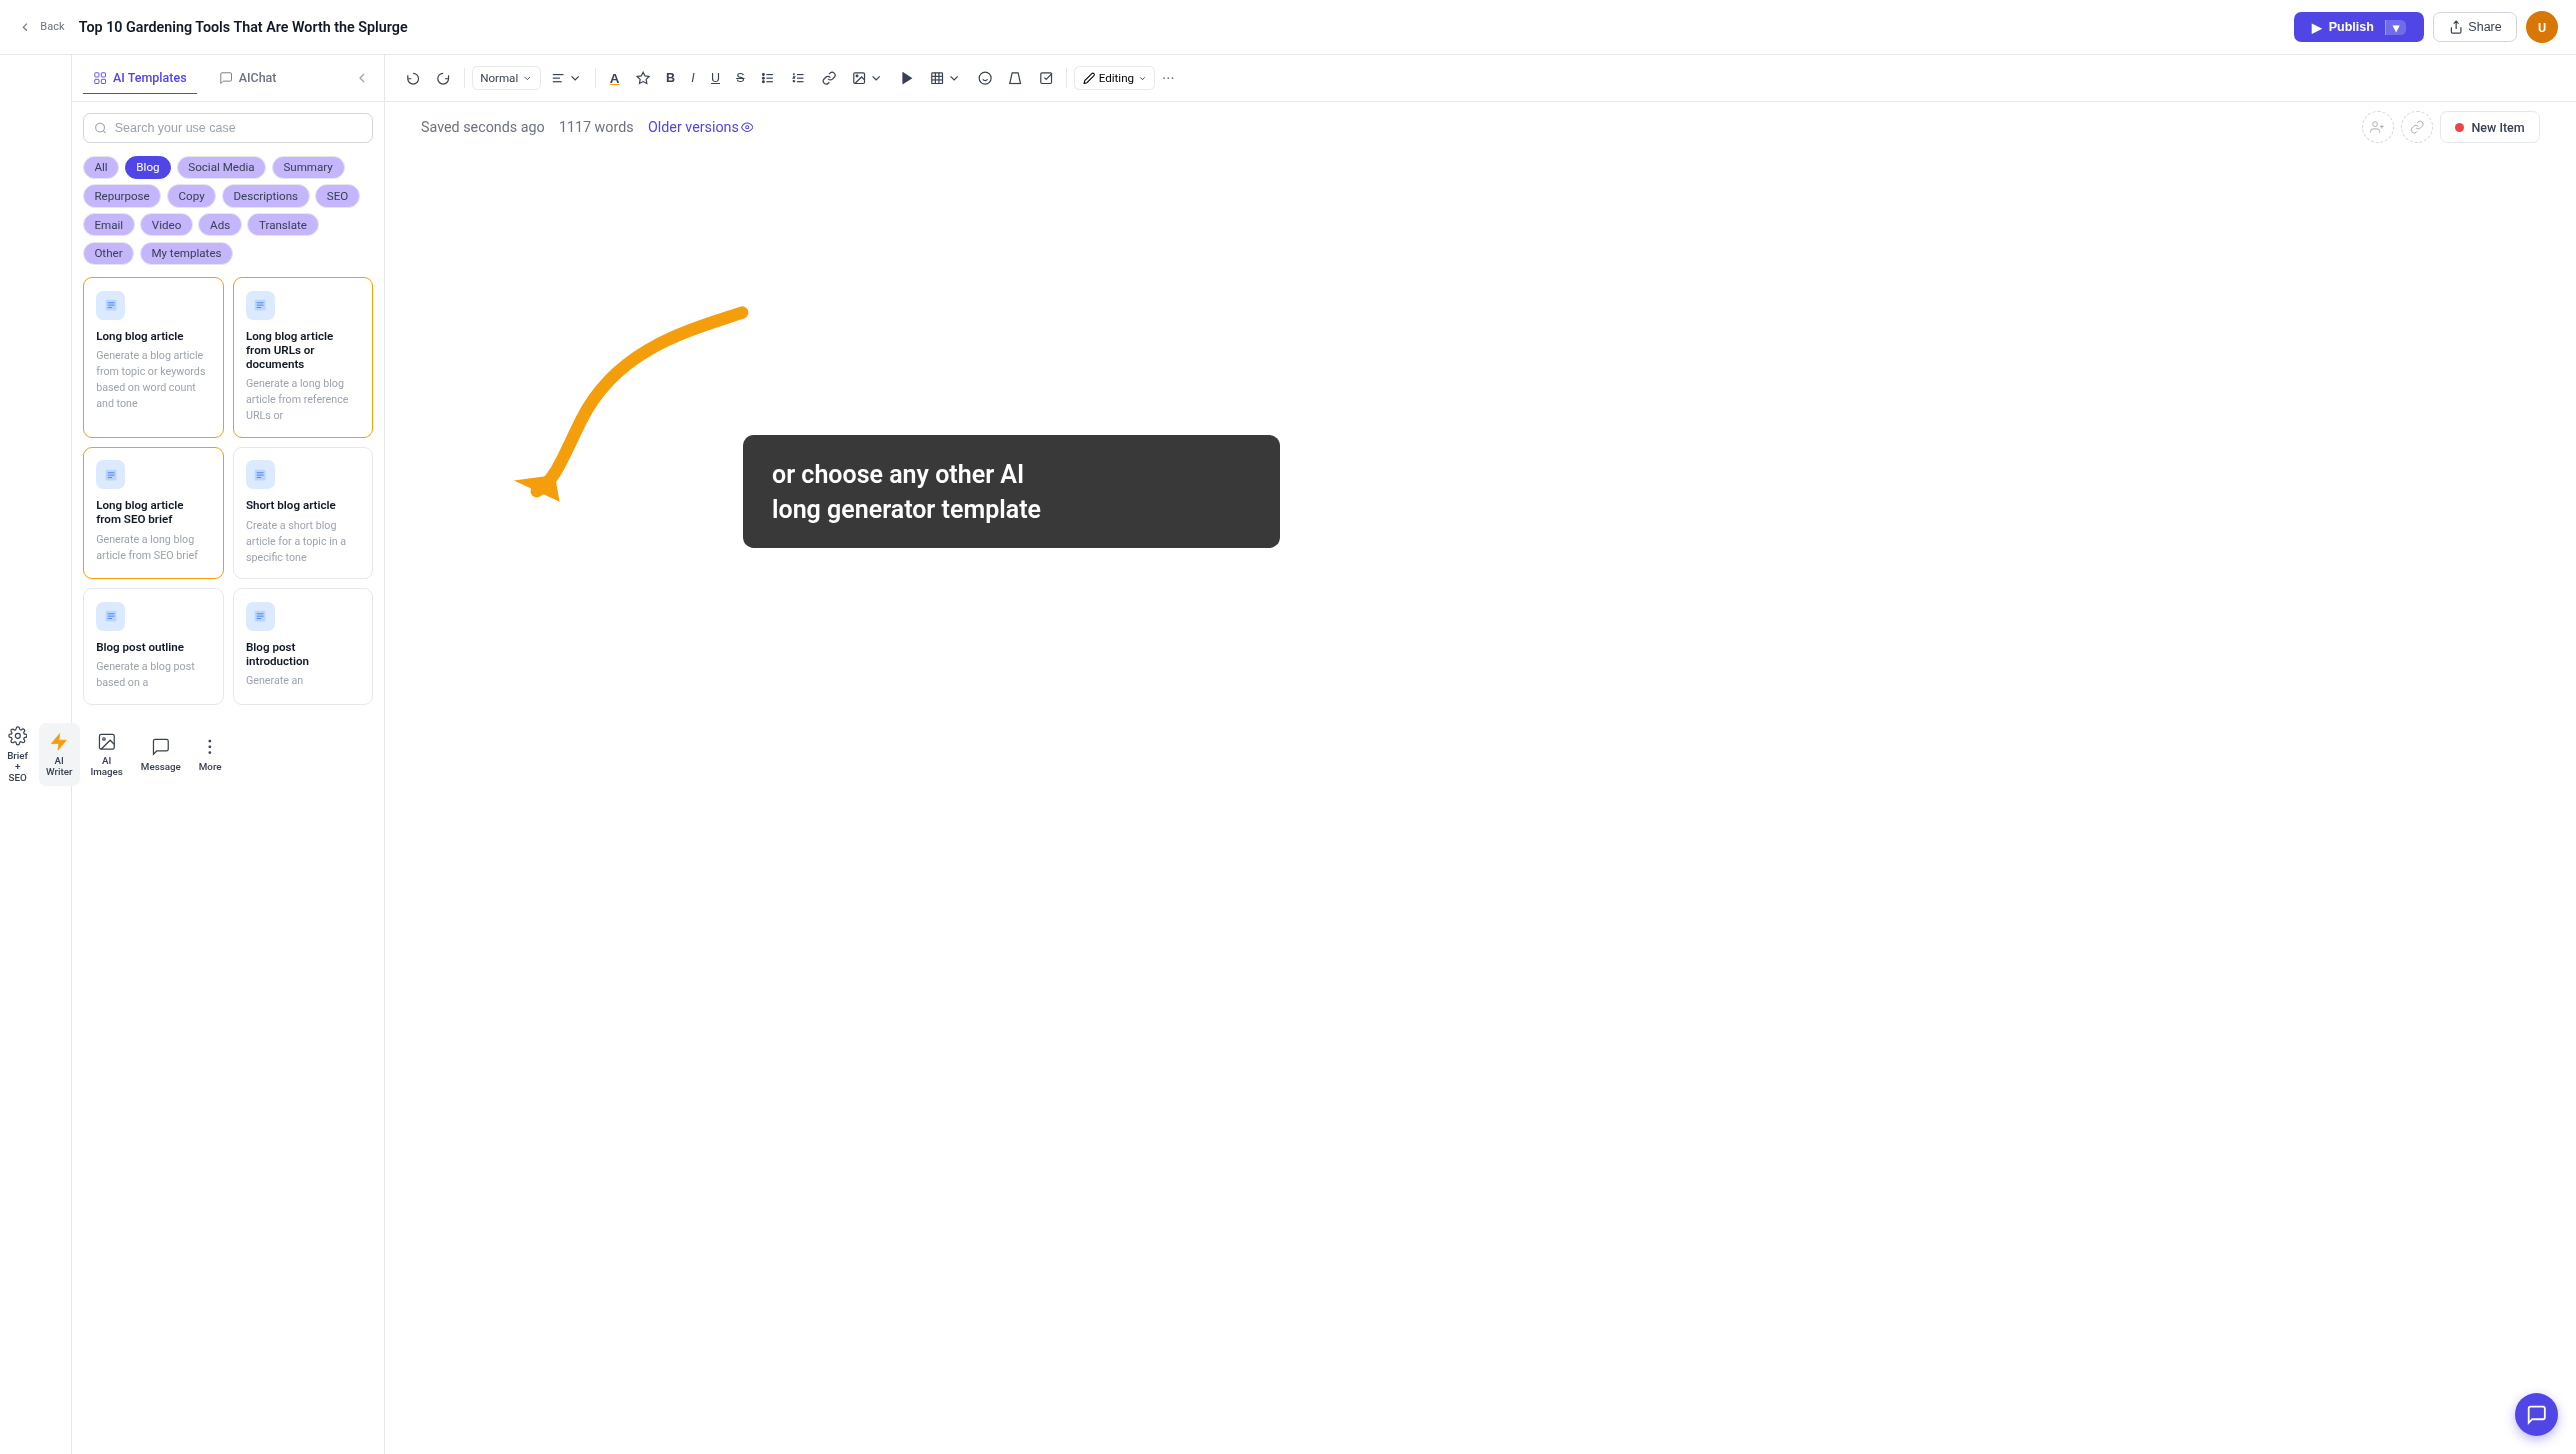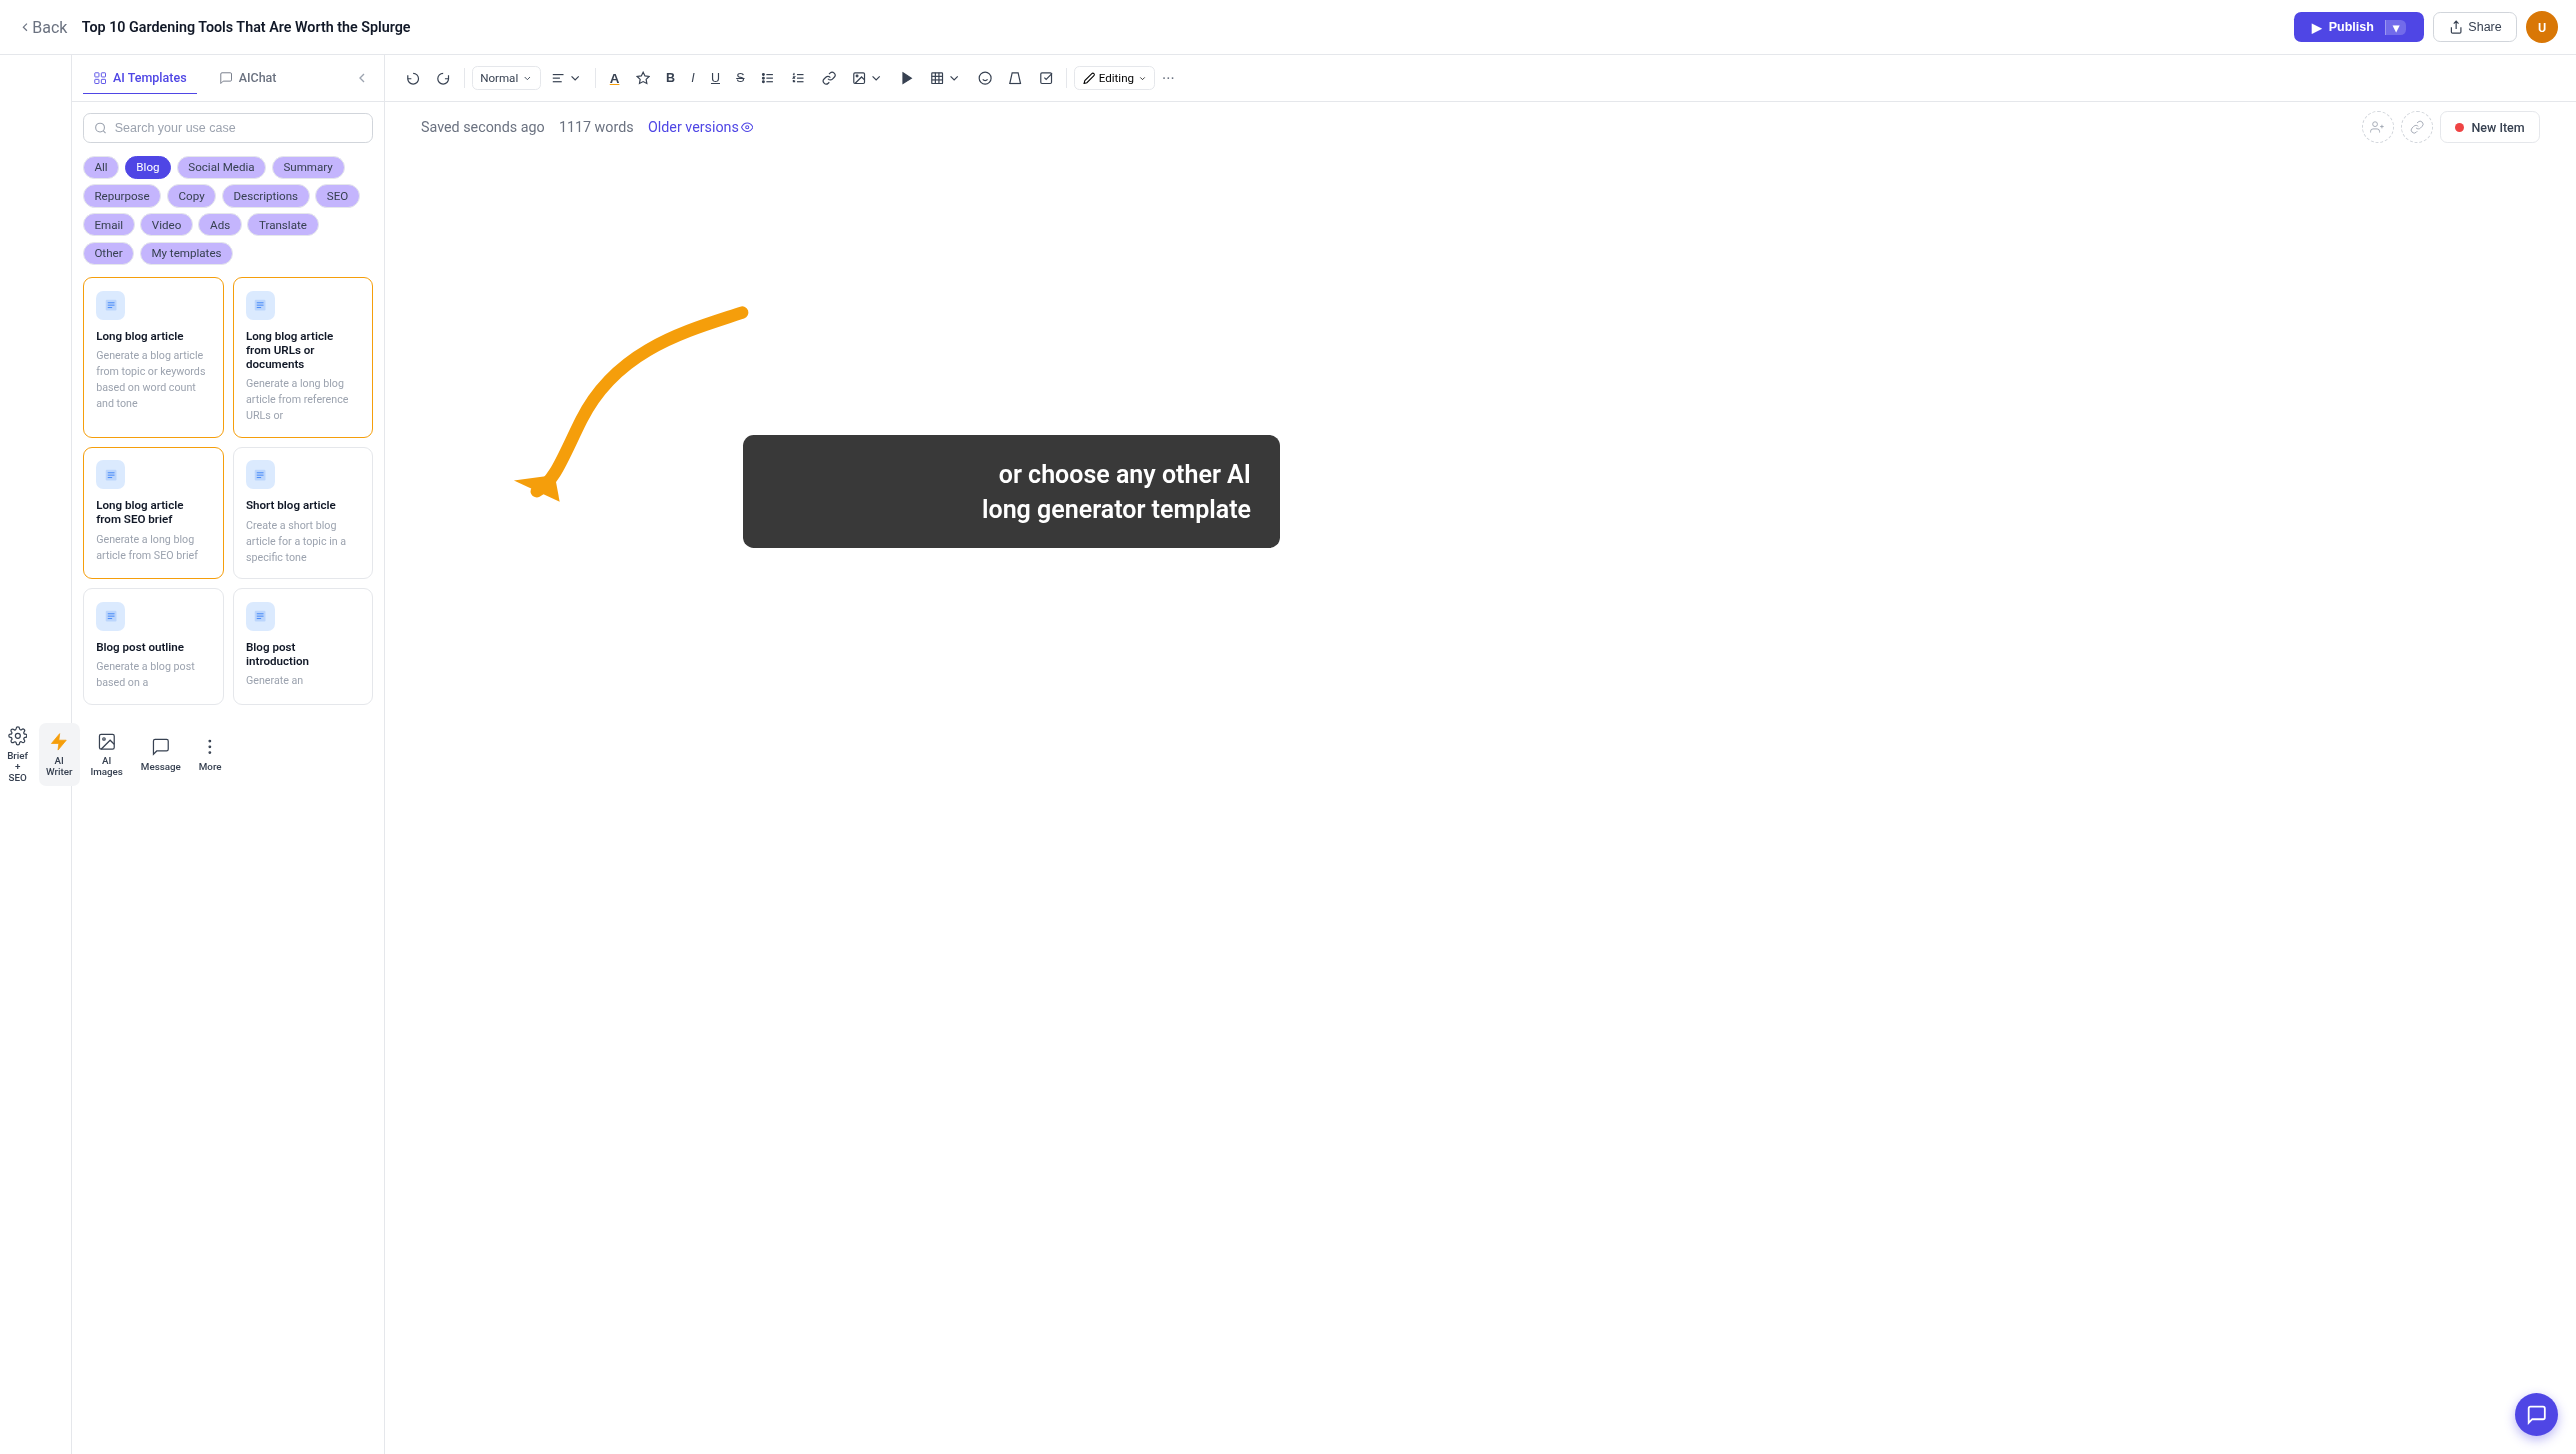--- a/index.html
+++ b/index.html
@@ -11,23 +11,23 @@
       align-items: center;
       padding: 9px 18px;
       border-bottom: 0.9px solid #e5e7eb;
       height: 55px;
       gap: 14.3px;
       flex-shrink: 0;
     }
     .header-back {
       display: flex;
       align-items: center;
-      gap: 0;
+      gap: 8px;
       color: #6b7280;
-      font-size: 16px;
+      font-size: 11px;
       cursor: pointer;
       white-space: nowrap;
     }
     .header-back svg { width: 14.3px; height: 14.3px; }
     .header-title-block { flex: 1; }
     .header-title { font-size: 14.3px; font-weight: 600; color: #111827; }
     .header-subtitle { font-size: 11.6px; color: #6b7280; display: flex; align-items: center; gap: 3.6px; }
     .header-subtitle-link { color: #6b7280; text-decoration: none; font-size: 11.6px; }
     .blog-icon { width: 14.3px; height: 14.3px; }
     .header-actions { display: flex; align-items: center; gap: 9px; }
@@ -284,21 +284,21 @@
       border: 0.9px solid #e5e7eb;
       border-radius: 7.2px;
       background: #fff;
       font-size: 12.5px;
       font-weight: 500;
       cursor: pointer;
       color: #374151;
     }
     .new-item-dot { width: 9px; height: 9px; border-radius: 50%; background: #ef4444; }
 
-    .editor-content { flex: 1; overflow: hidden; position: relative; text-align: right; }
+    .editor-content { flex: 1; overflow: hidden; position: relative; }
 
     
     .overlay-container {
       position: absolute;
       top: 107px;
       left: 125px;
       z-index: 10;
       pointer-events: none;
     }
     .arrow-svg { width: 250px; height: 250px; }

